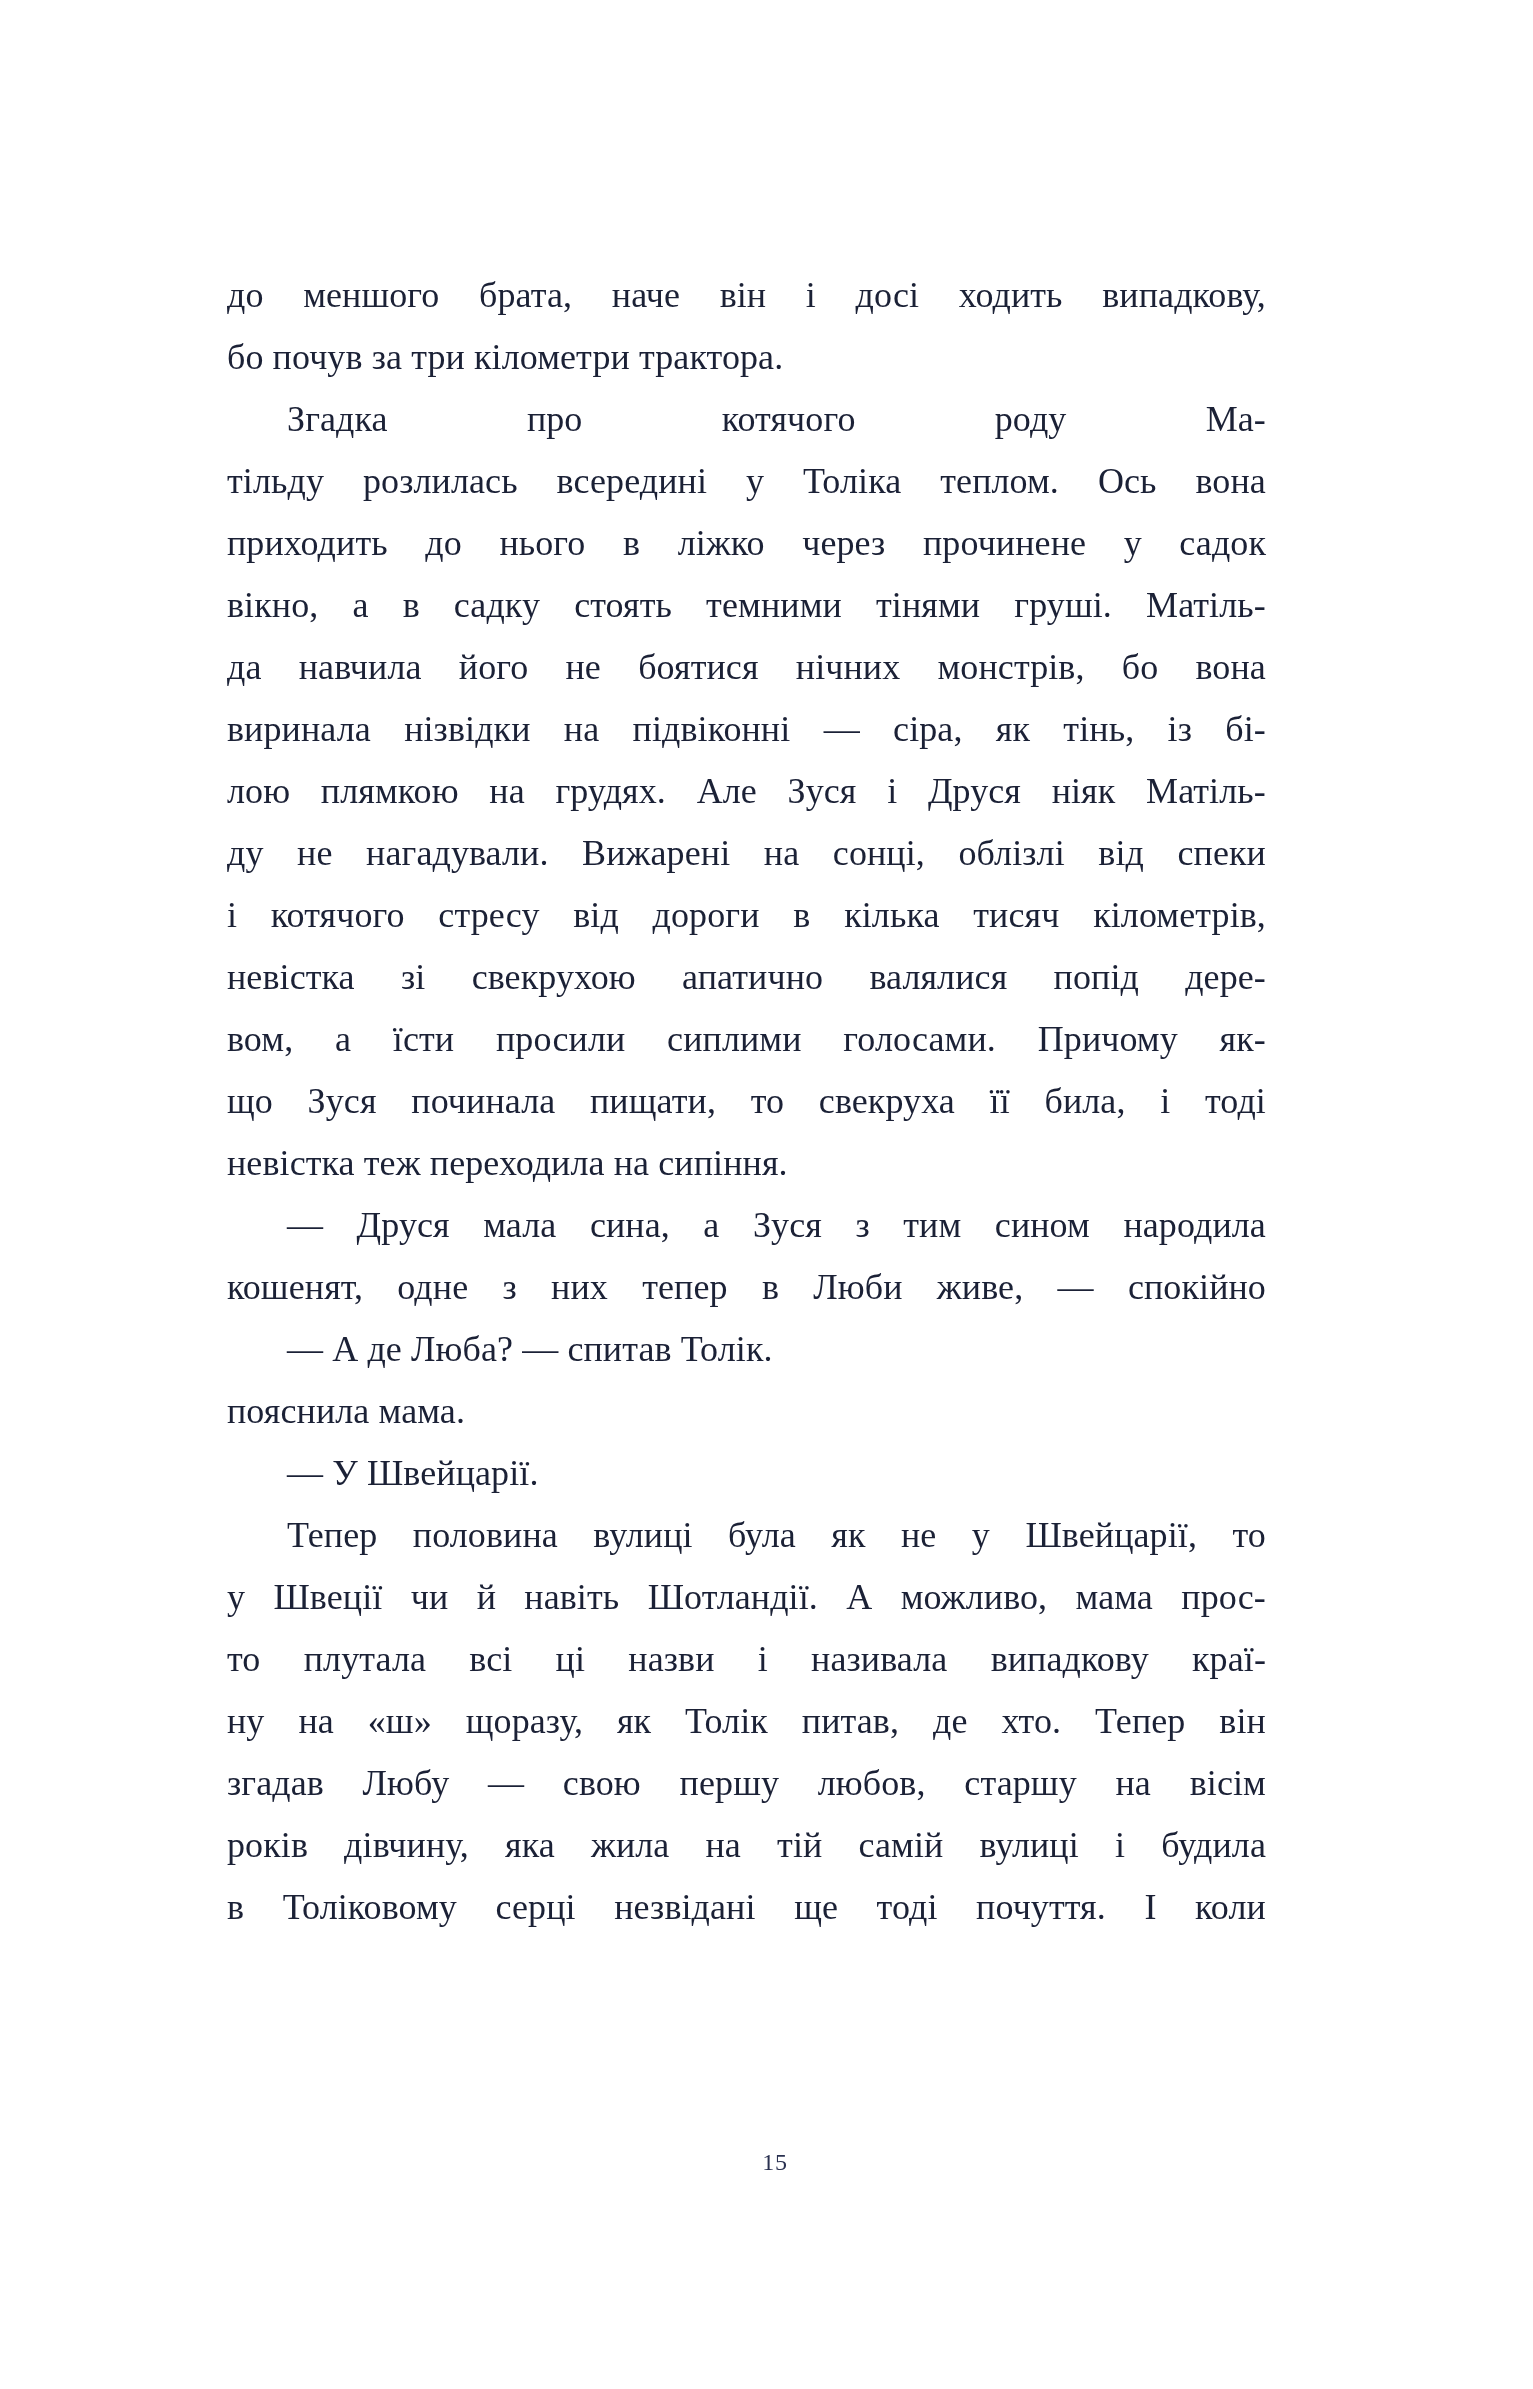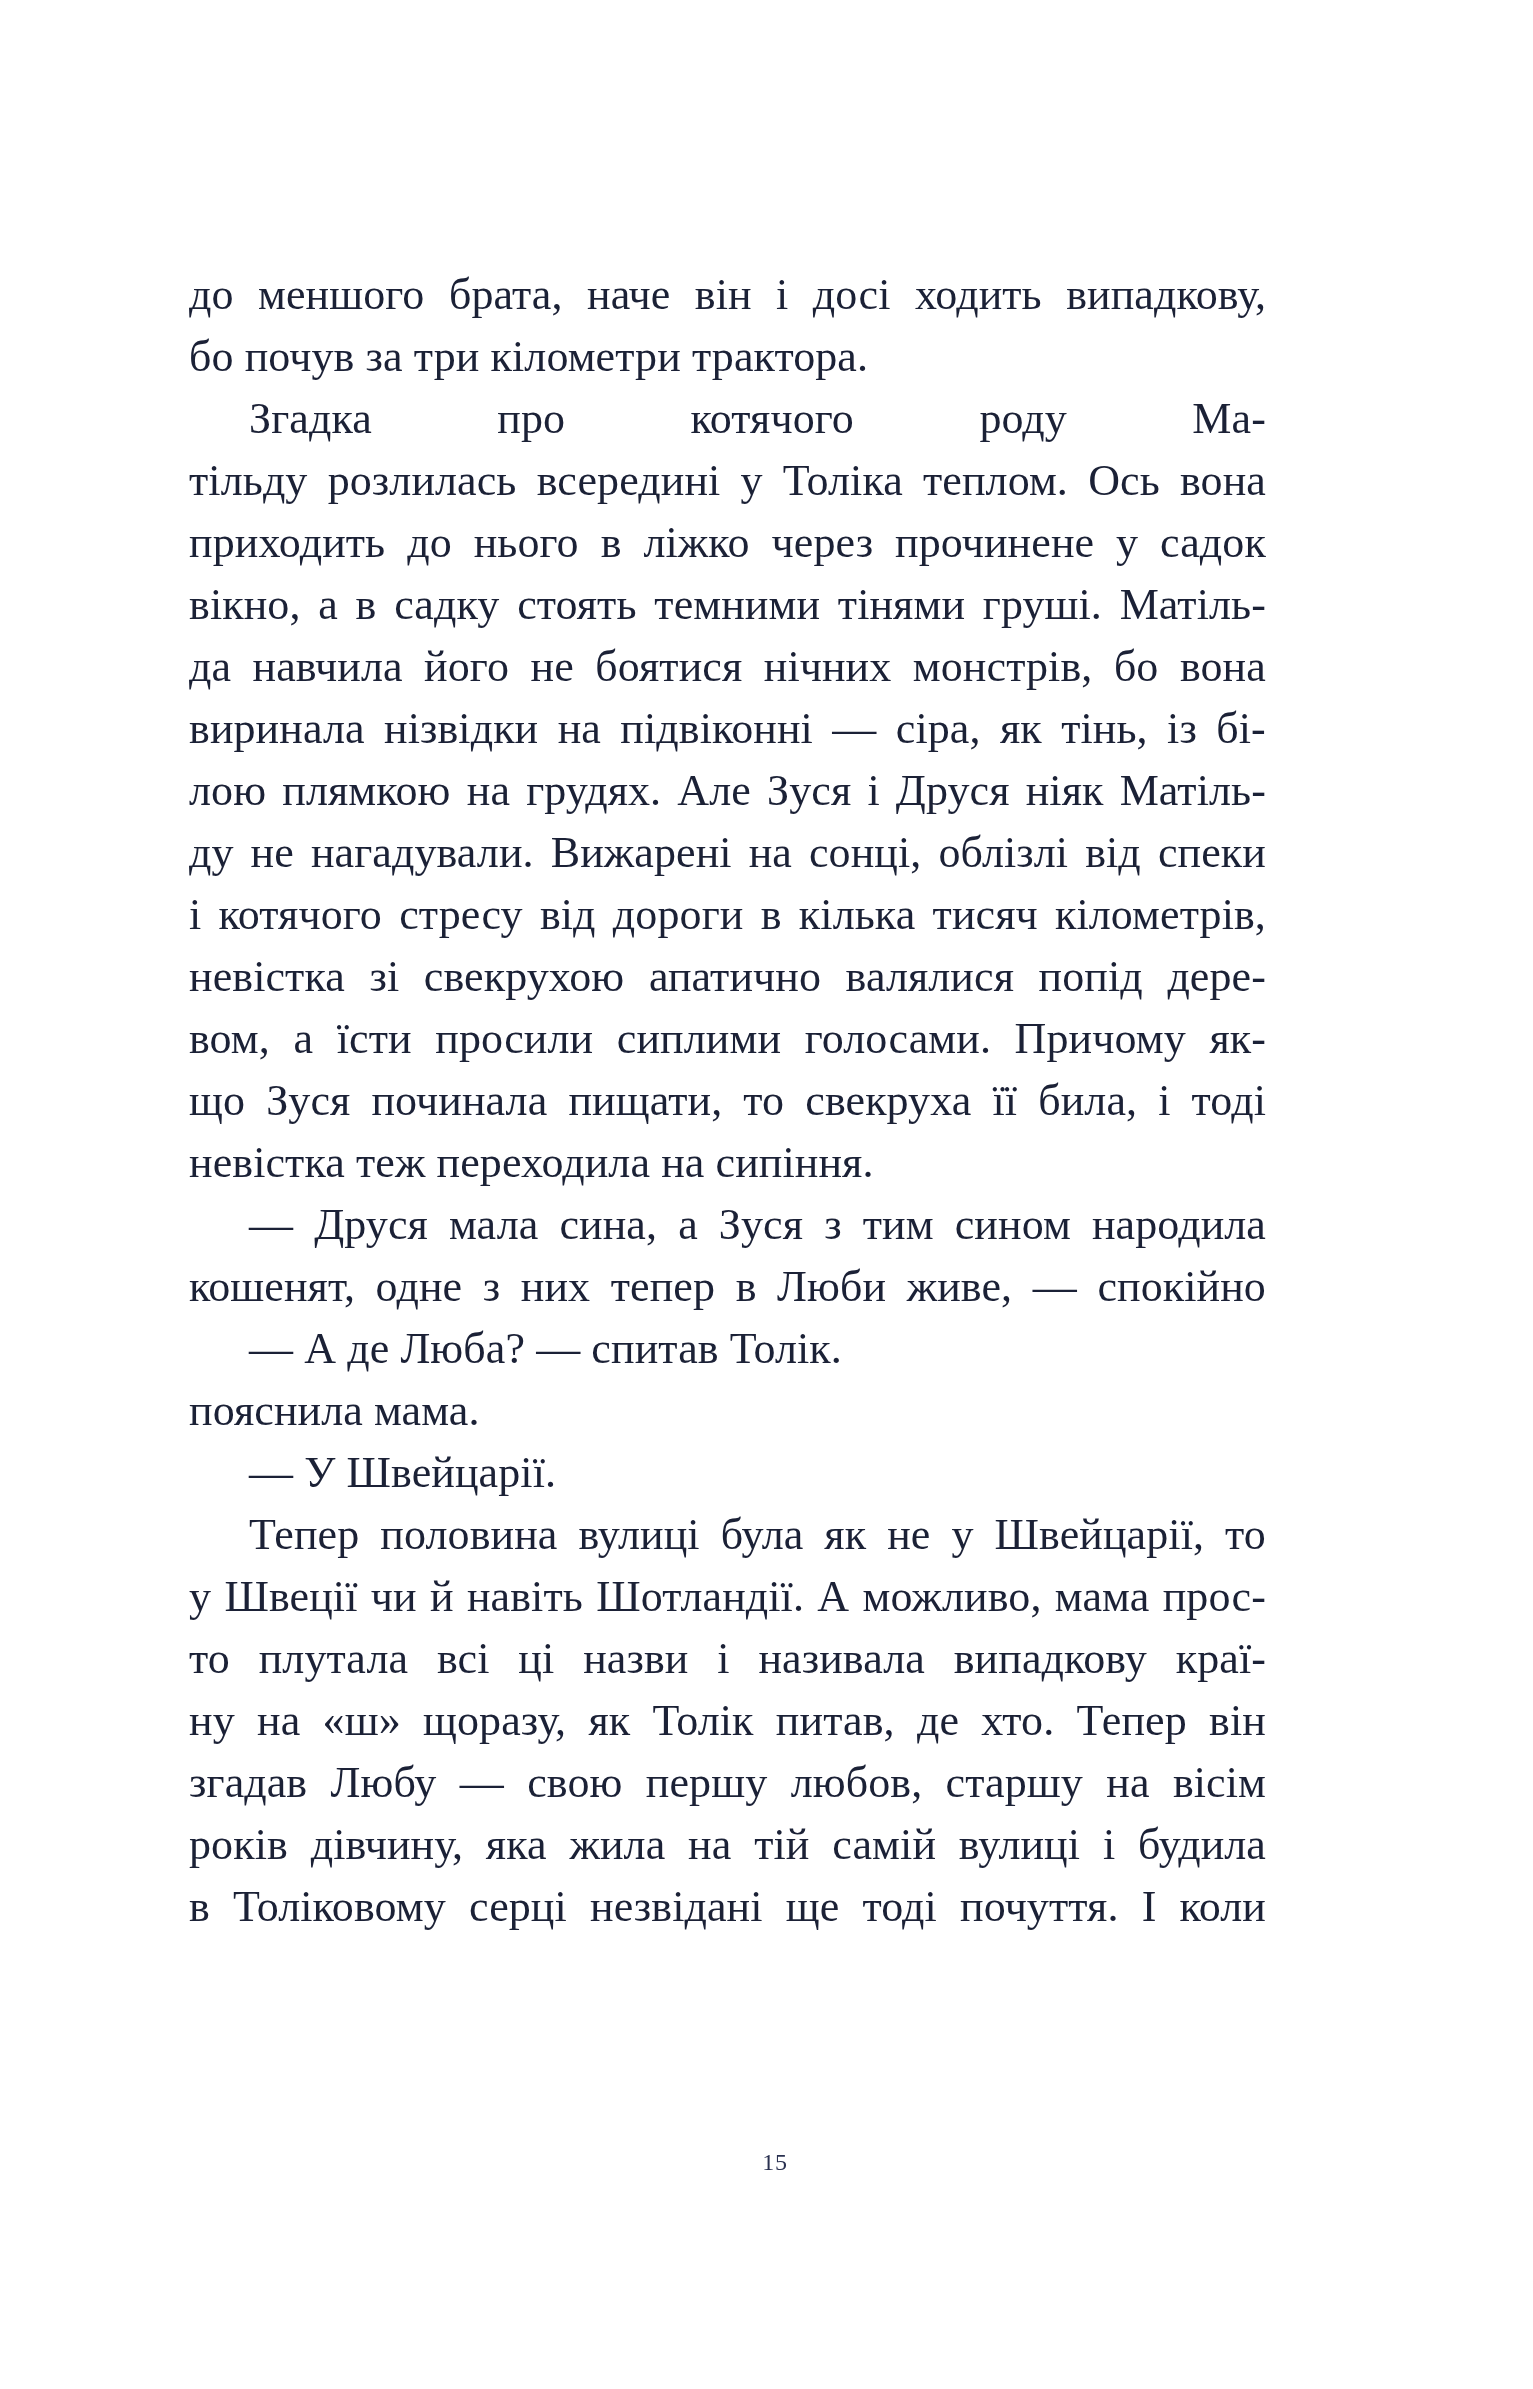--- a/index.html
+++ b/index.html
@@ -16,26 +16,27 @@
     overflow: hidden;
     font-family: "Liberation Serif", "DejaVu Serif", serif;
   }
   .text-block {
     position: absolute;
     left: 189px;
     top: 264px;
     width: 1077px;
   }
   .line {
-    font-size: 44px;
+    font-size: 36px;
     line-height: 62px;
     color: #1b2136;
     white-space: pre;
     letter-spacing: 0.1px;
     font-weight: 400;
+    margin-left: 38px;
     -webkit-font-smoothing: antialiased;
   }
   
   .line.justify {
     display: flex;
     justify-content: space-between;
     white-space: normal;
   }
   .line.justify > span.w {
     display: inline-block;

